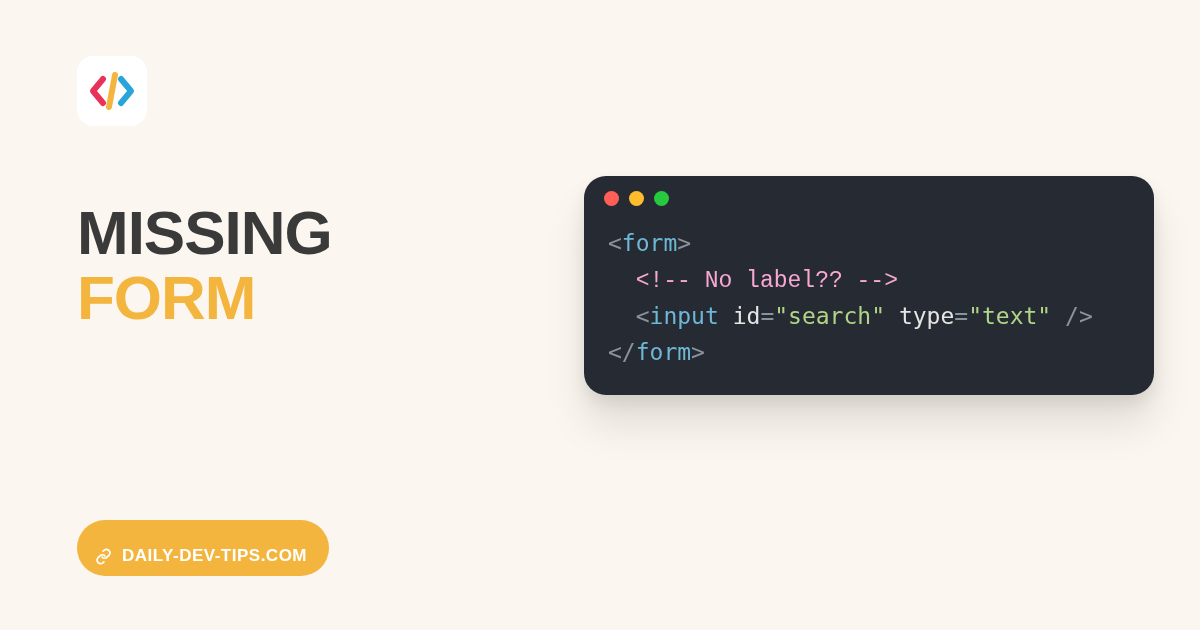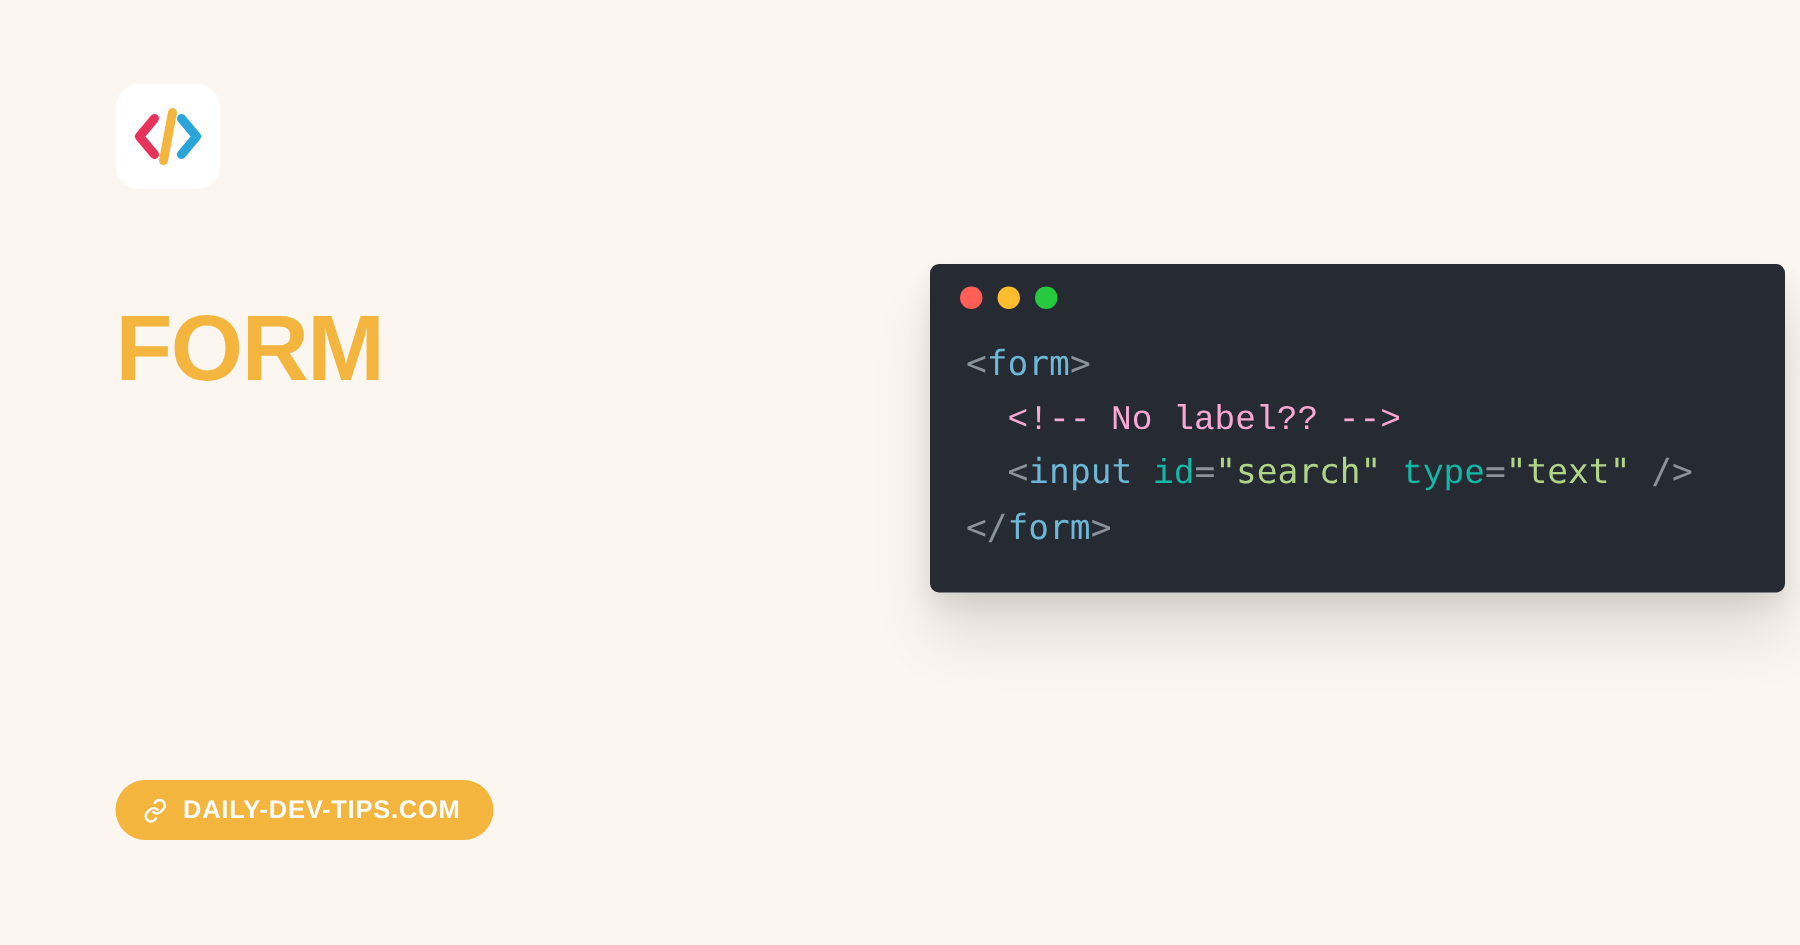--- a/index.html
+++ b/index.html
@@ -42,38 +42,37 @@
 
   .badge {
     position: absolute;
     left: 77px;
     top: 520px;
     background: #f3b53e;
     color: #fff;
     font-weight: 700;
     font-size: 17px;
     letter-spacing: 0.5px;
-    padding: 10px 22px 10px 18px;
+    padding: 26px 22px 10px 18px;
     border-radius: 999px;
     display: inline-flex;
     align-items: center;
     gap: 10px;
   }
   .badge svg { width: 17px; height: 17px; }
 
   .codewin {
     position: absolute;
     left: 584px;
     top: 176px;
     width: 570px;
     background: #262a33;
-    border-radius: 6px;
+    border-radius: 22px;
     box-shadow: 0 30px 40px rgba(0,0,0,0.10), 0 8px 16px rgba(0,0,0,0.08);
     padding-bottom: 14px;
-    margin-left: 36px;
   }
   .codewin .titlebar {
     height: 44px;
     display: flex;
     align-items: center;
     padding-left: 20px;
     gap: 10px;
   }
   .titlebar .dot {
     width: 15px; height: 15px; border-radius: 50%;
@@ -85,36 +84,37 @@
   .code {
     font-family: 'Menlo', 'Consolas', 'Monaco', monospace;
     font-size: 23px;
     line-height: 1.55;
     padding: 6px 24px 10px 24px;
     white-space: pre;
   }
   .tok-punct { color: #8a929c; }
   .tok-tag { color: #6eb7d6; }
   .tok-comment { color: #f9a8d4; font-family: Liberation Mono, monospace; }
-  .tok-attr { color: #14b8a6; font-family: Liberation Mono, monospace; }
+  .tok-attr { color: #e5e5e5; }
   .tok-eq { color: #8a929c; }
   .tok-str { color: #b1d587; }
 </style>
 </head>
 <body>
 
 <div class="logo">
   <svg viewBox="0 0 48 48">
     <path d="M15 12 L5 24 L15 36" stroke="#e7335a" stroke-width="6" fill="none" stroke-linecap="round" stroke-linejoin="round"></path>
     <path d="M33 12 L43 24 L33 36" stroke="#2aa5d9" stroke-width="6" fill="none" stroke-linecap="round" stroke-linejoin="round"></path>
     <path d="M27 8 L21 40" stroke="#f3b53e" stroke-width="6" fill="none" stroke-linecap="round"></path>
   </svg>
 </div>
 
 <div class="title">
+  <div class="dark">Missing</div>
   <div class="accent">form</div>
 </div>
 
 <div class="badge">
   <svg viewBox="0 0 24 24" fill="none" stroke="#fff" stroke-width="2.4" stroke-linecap="round" stroke-linejoin="round">
     <path d="M10 13a5 5 0 0 0 7 0l3-3a5 5 0 0 0-7-7l-1.5 1.5"></path>
     <path d="M14 11a5 5 0 0 0-7 0l-3 3a5 5 0 0 0 7 7l1.5-1.5"></path>
   </svg>
   <span>DAILY-DEV-TIPS.COM</span>
 </div>

